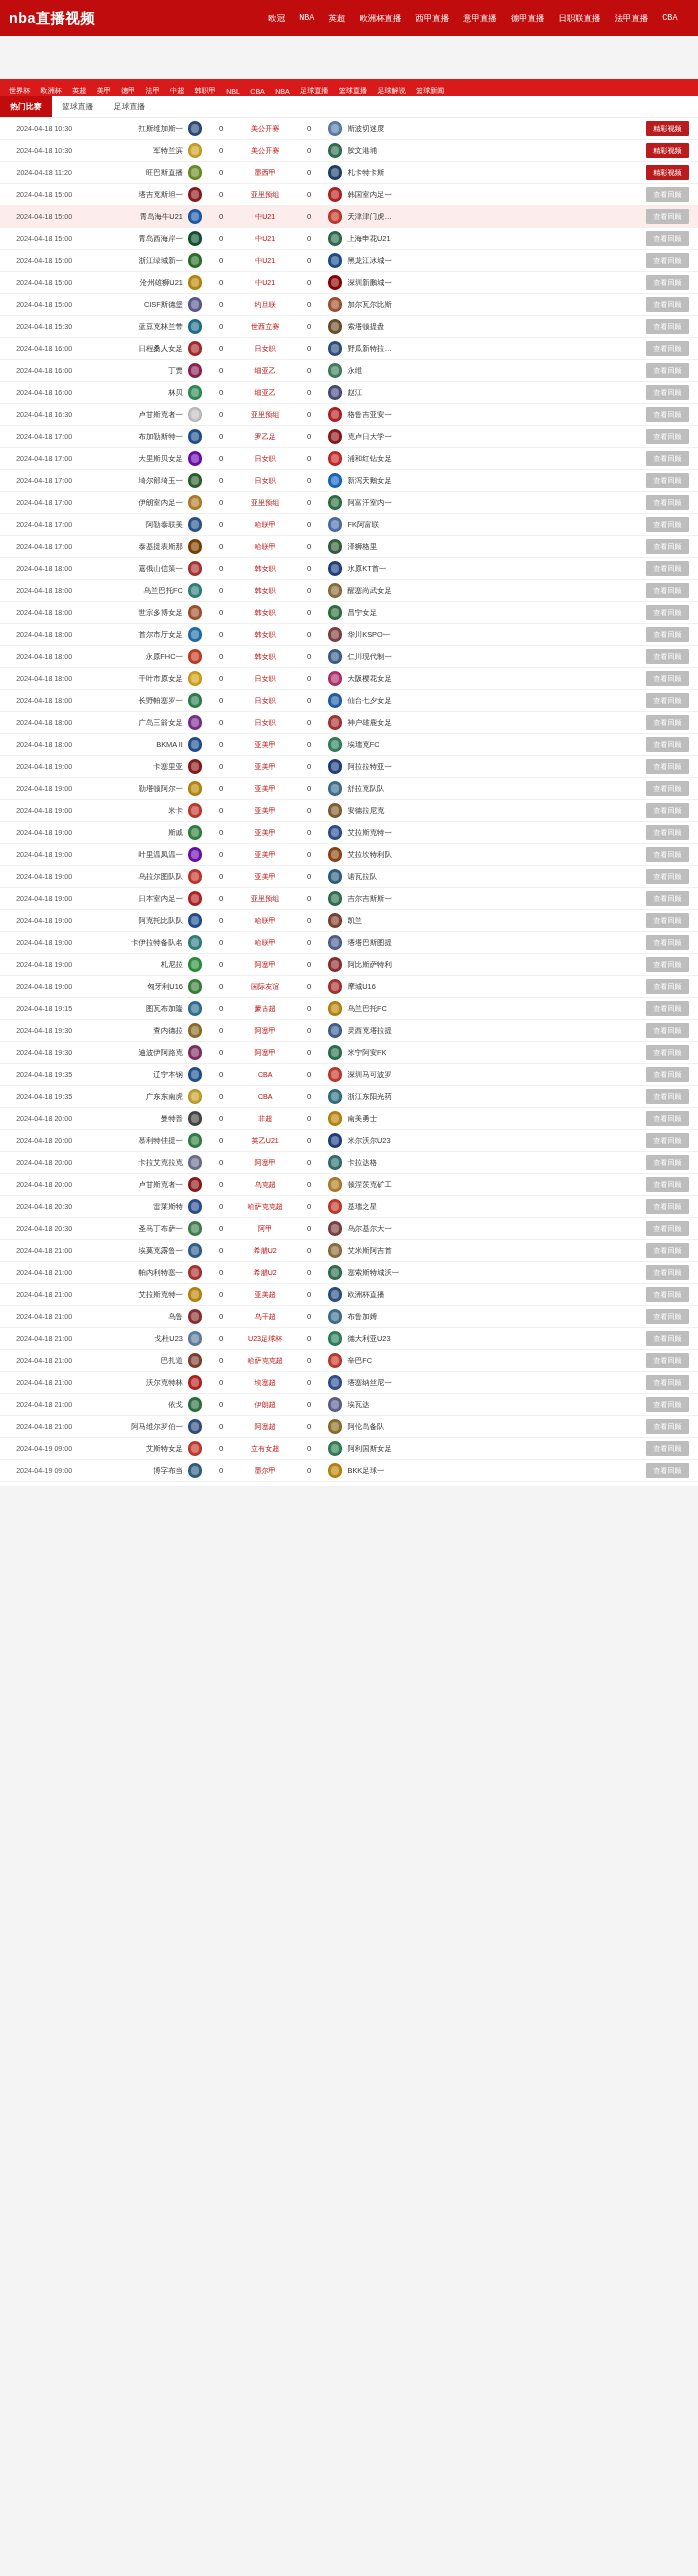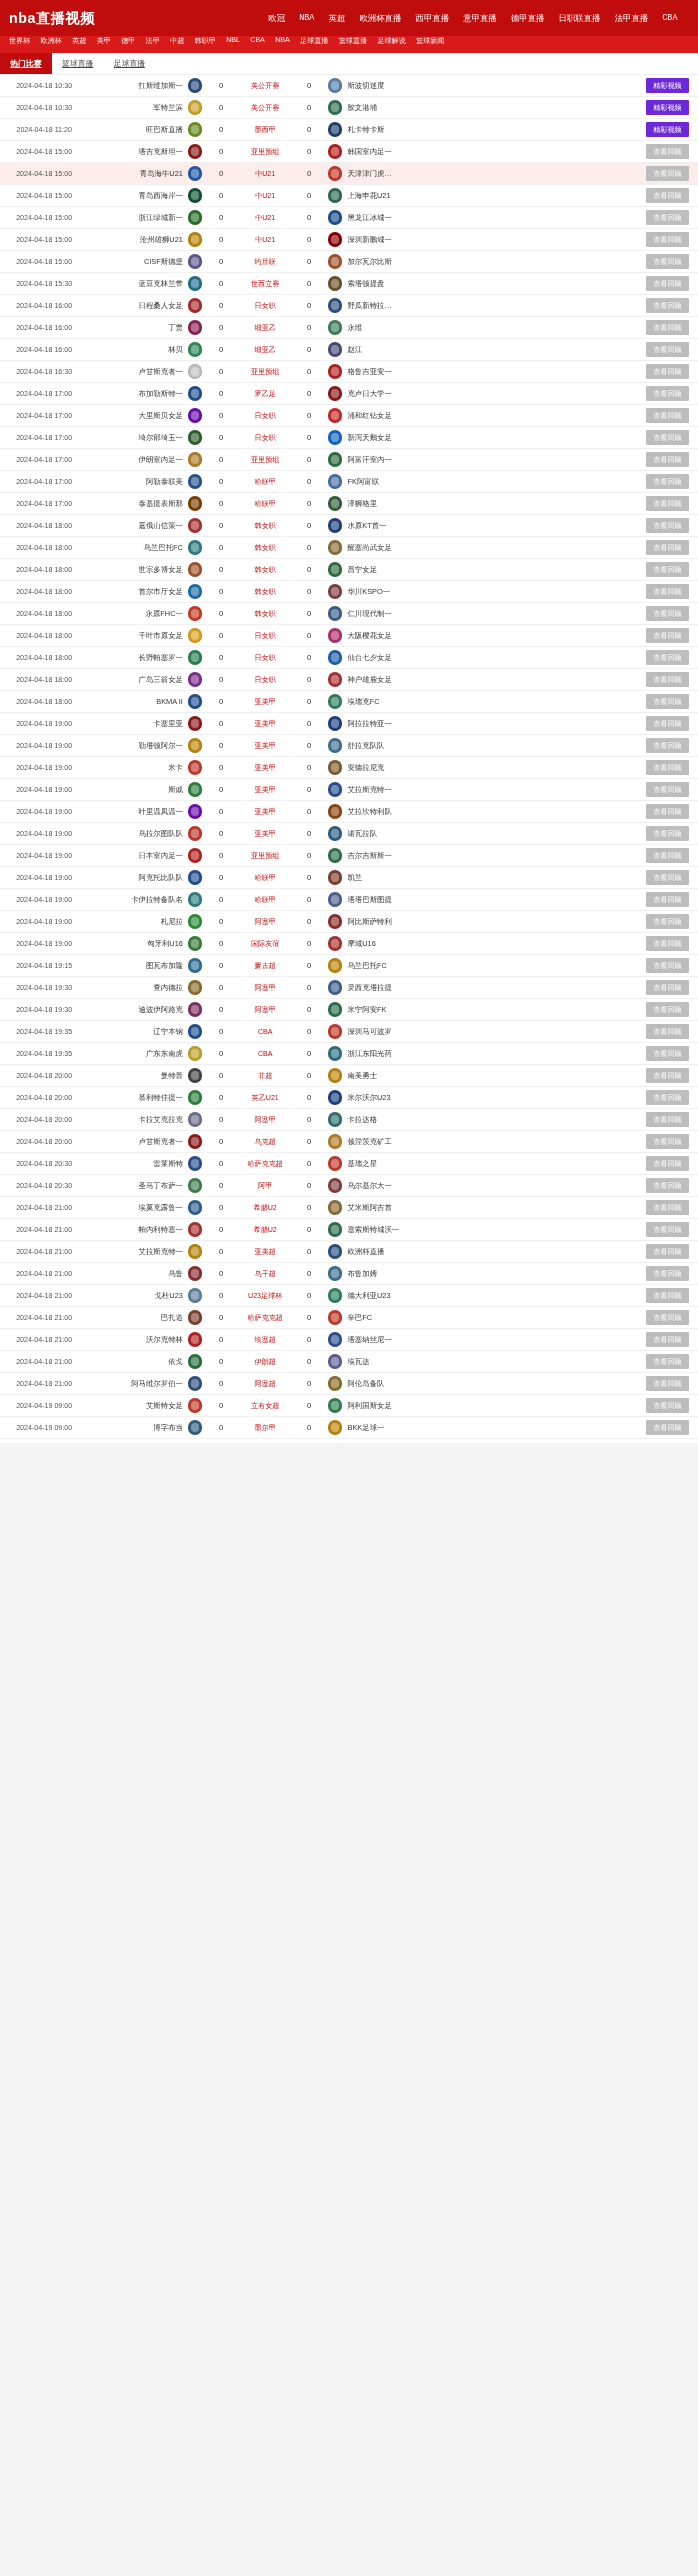--- a/index.html
+++ b/index.html
@@ -40,24 +40,25 @@
     font-size:8.4px;
     text-decoration:none;
     white-space:nowrap;
     font-family:Liberation Mono, monospace;
   }
   
   .subbar {
     background:#d81a1a;
     height:17px;
     display:flex;
-    align-items:flex-start;
+    align-items:flex-end;
     padding:0 9px;
     gap:10.3px;
     overflow:hidden;
+    margin-top:43px;
   }
   .subbar a {
     color:#fff;
     font-size:7.1px;
     text-decoration:none;
     white-space:nowrap;
     opacity:.95;
   }
   
   .tabsrow {
@@ -68,21 +69,20 @@
     border-bottom:0.6px solid #eee;
   }
   .tab {
     display:flex;
     align-items:center;
     padding:0 10.3px;
     font-size:7.8px;
     color:#444;
     white-space:nowrap;
     cursor:pointer;
-    text-decoration:underline;
   }
   .tab.active {
     background:#c00c0c;
     color:#fff;
     font-weight:bold;
   }
   
   .list {
     background:#fff;
     padding:0 0 3.9px 0;
@@ -158,21 +158,21 @@
     min-width:43px;
     text-align:center;
     font-size:7.1px;
     padding:2.6px 5.2px;
     border-radius:1.3px;
     color:#fff;
     background:#bdbdbd;
     cursor:pointer;
     white-space:nowrap;
   }
-  .btn.live { background:#6d28d9; }
+  .btn.live { background:#b91c1c; }
 </style>
 </head>
 <body>
 
 <div class="topbar">
   <div class="logo">nba直播视频</div>
   <div class="topnav">
     <a>欧冠</a>
     <a>NBA</a>
     <a>英超</a>

